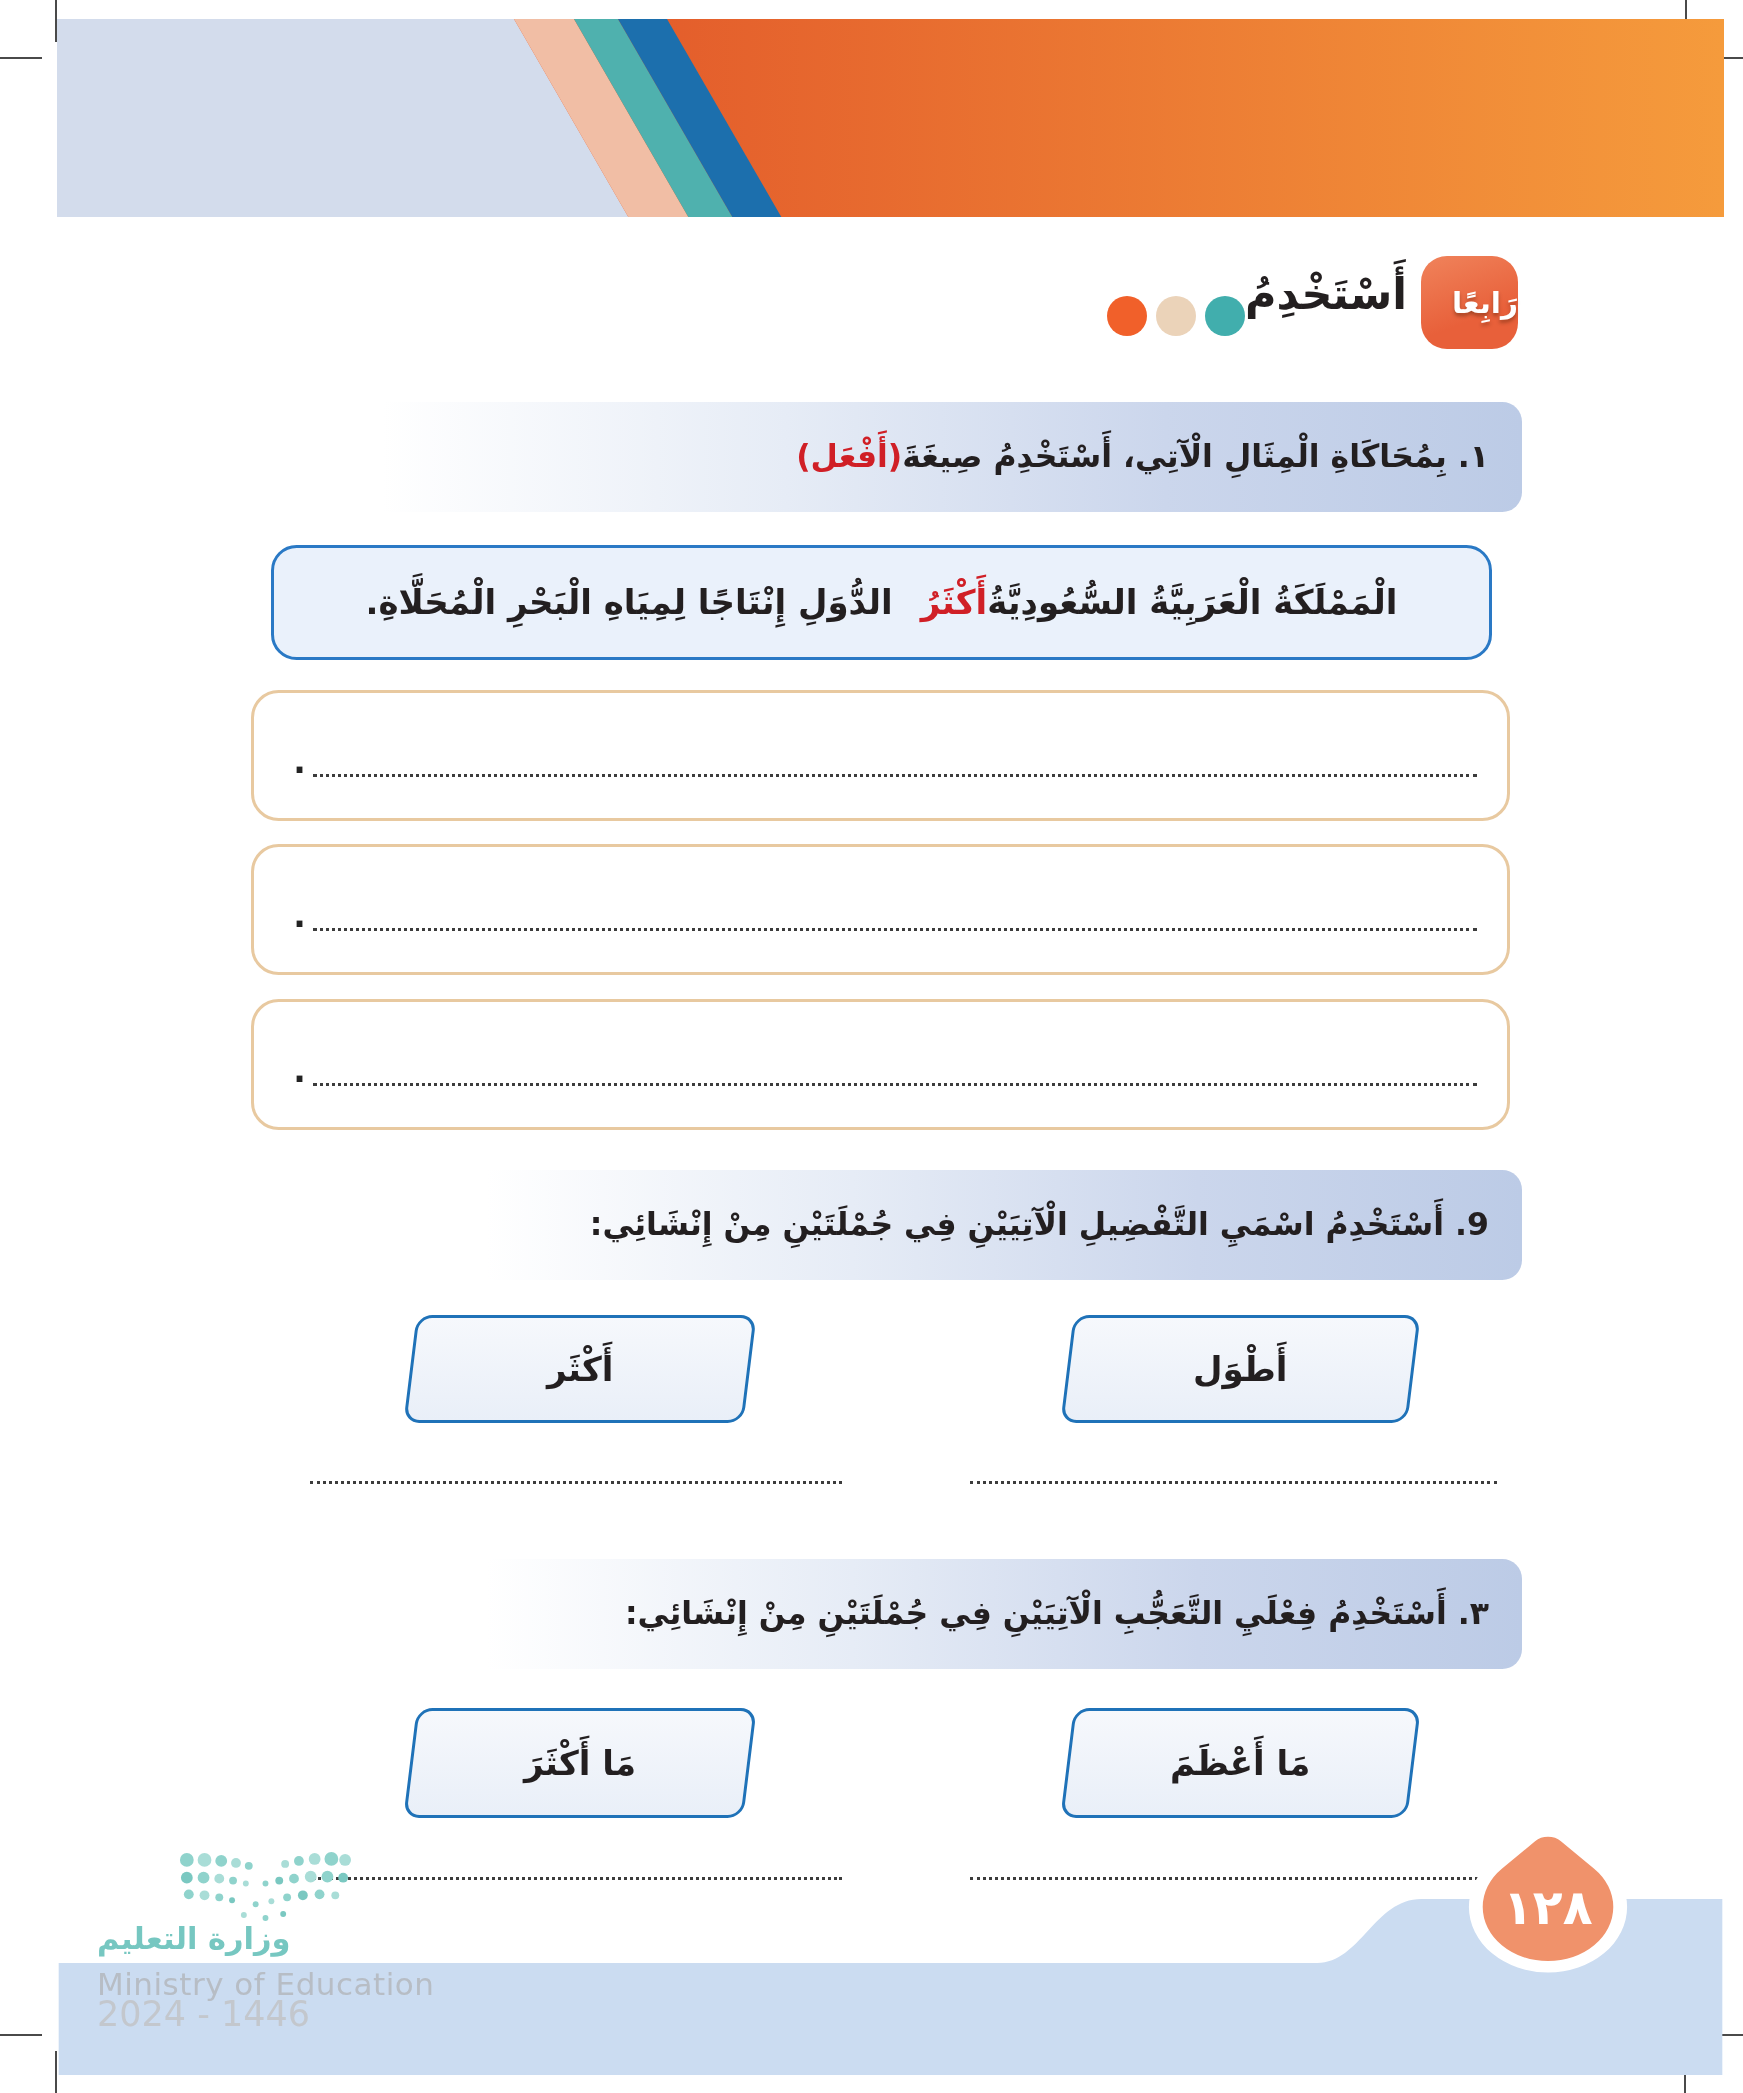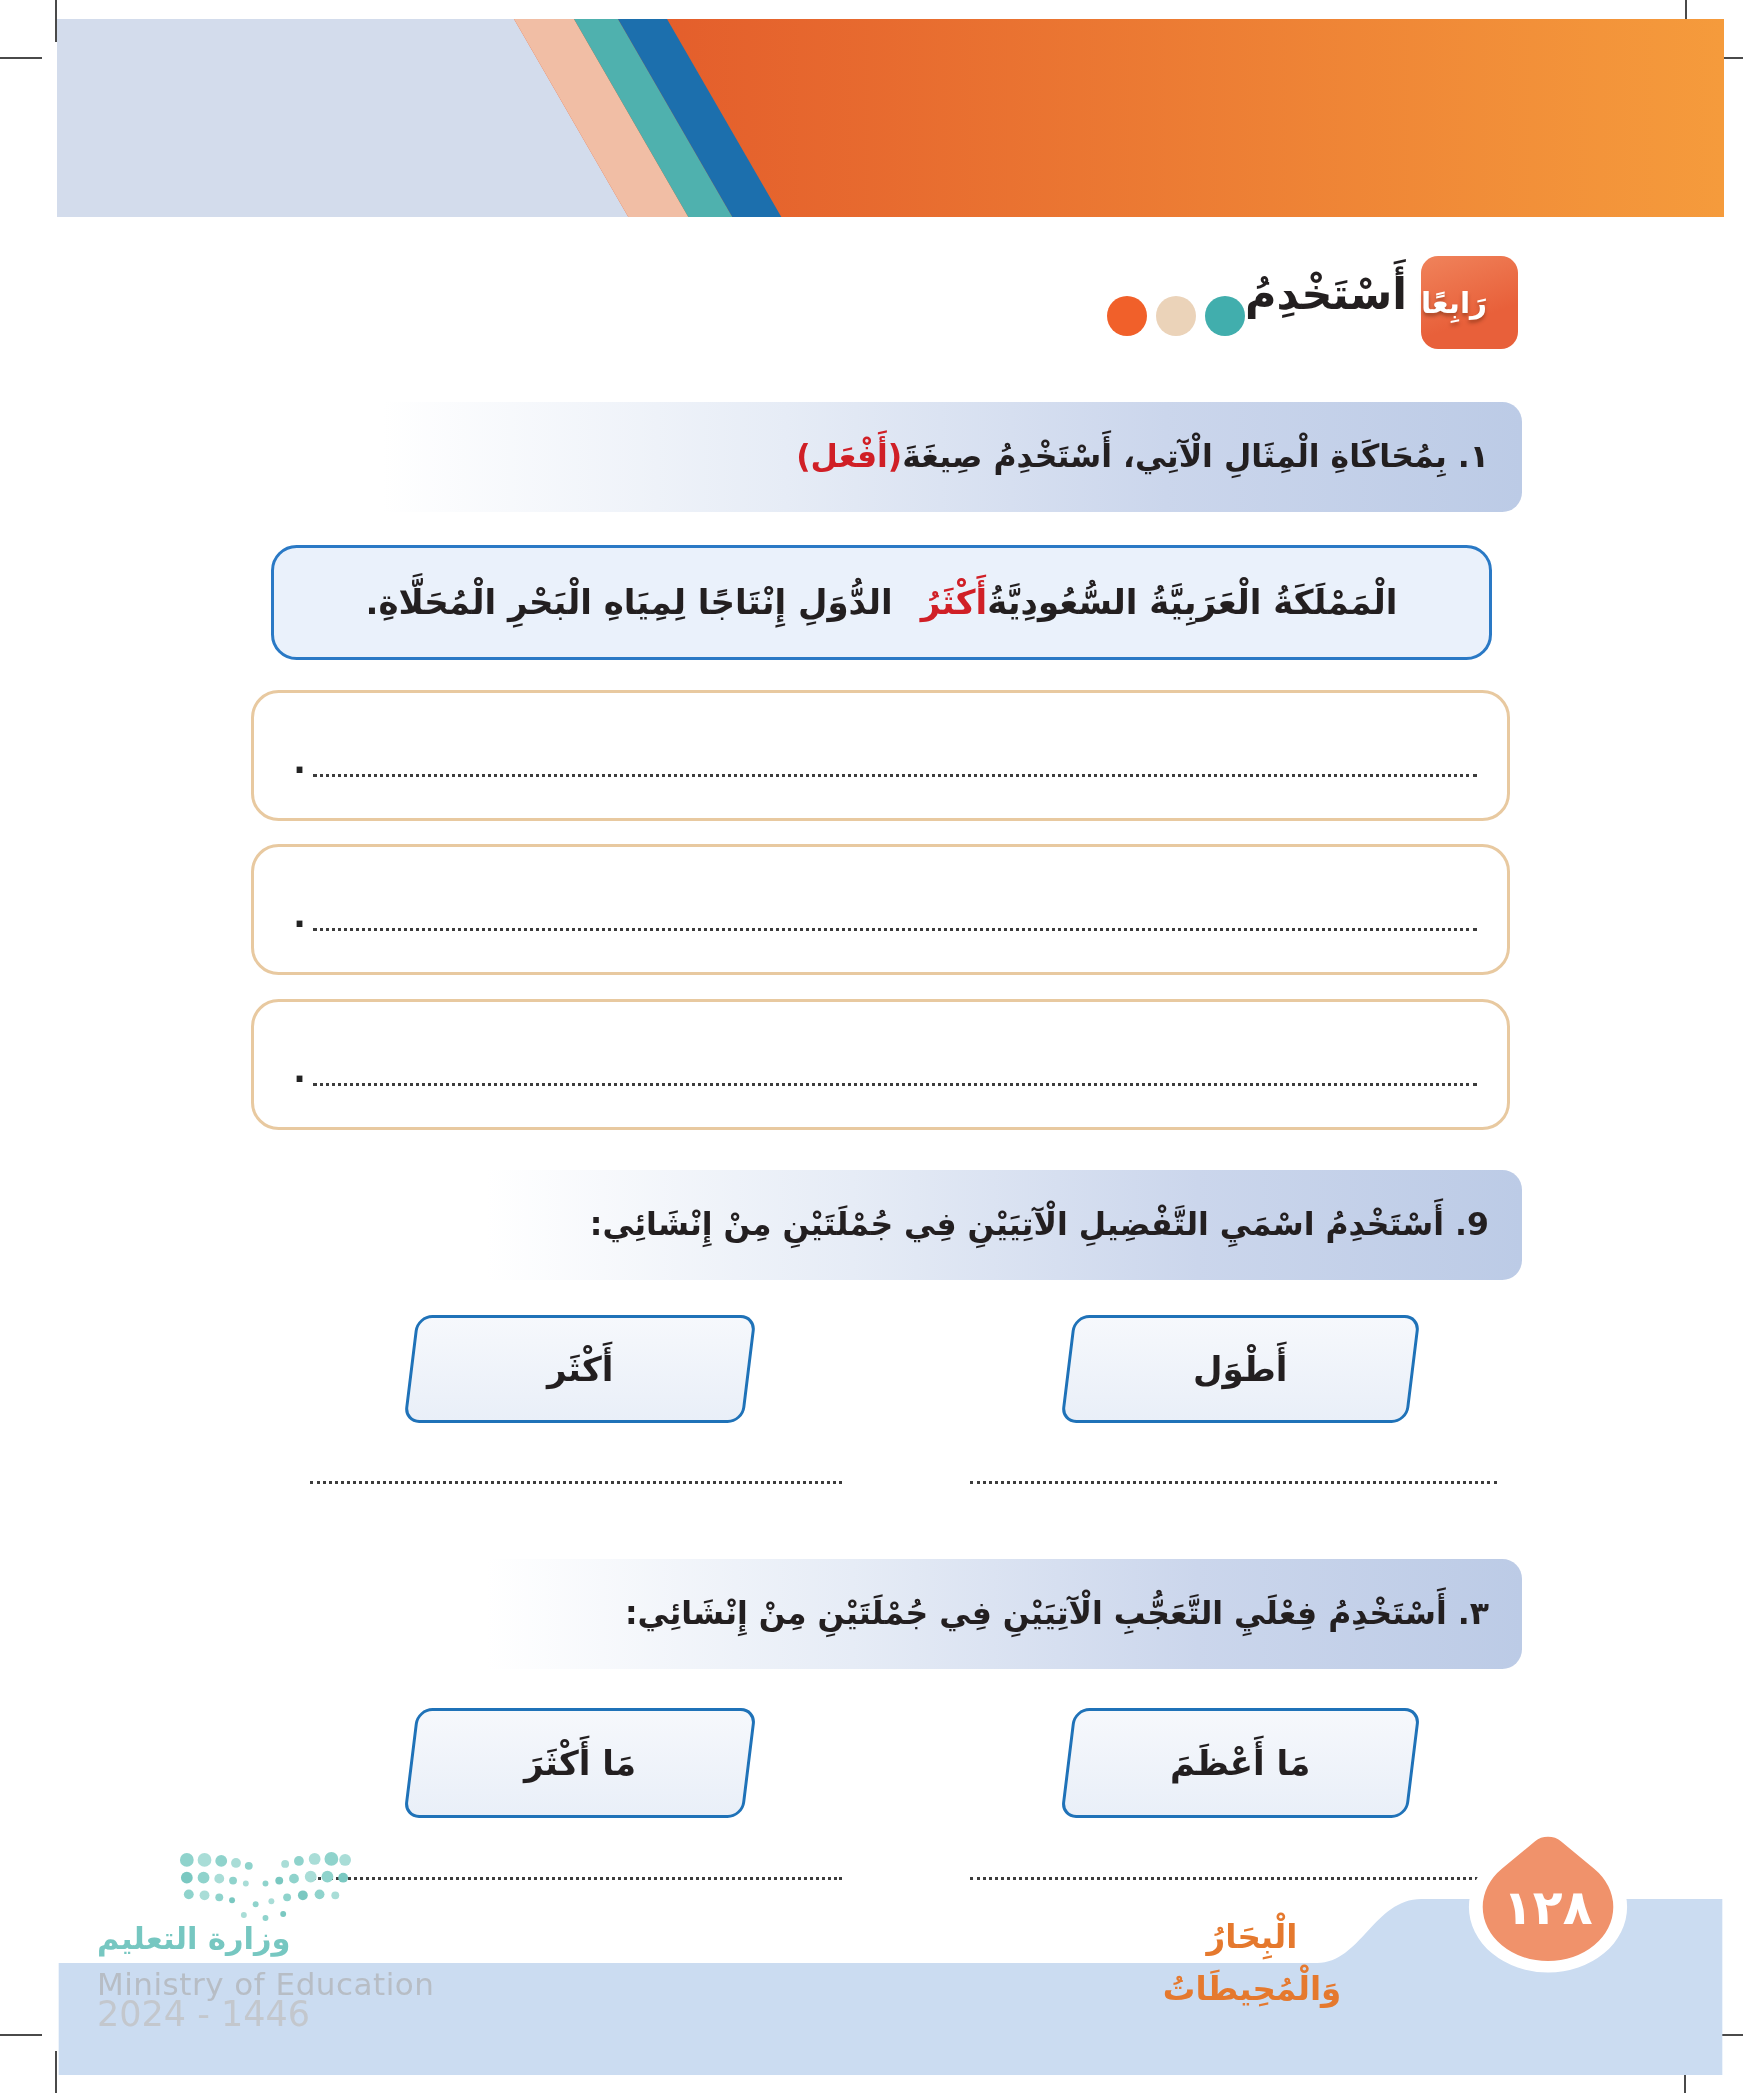--- a/index.html
+++ b/index.html
@@ -13,23 +13,23 @@
   .band{position:absolute;left:57px;top:18.7px;width:1667px;height:198px;overflow:hidden;
         background:linear-gradient(to right,var(--band-orange-left) 30%,var(--band-orange-right) 100%);}
   .band .lavender{position:absolute;left:-197px;top:0;width:654px;height:198px;
         background:var(--band-lavender);transform:skewX(30deg);transform-origin:top left;}
   .band .stripe{position:absolute;top:0;height:198px;transform:skewX(30deg);transform-origin:top left;}
   .s-peach{left:457px;width:60px;background:var(--stripe-peach);}
   .s-teal{left:517px;width:44px;background:var(--stripe-teal);}
   .s-blue{left:561px;width:49px;background:var(--stripe-blue);}
 
   
-  .badge{position:absolute;left:1421px;top:256px;width:97px;height:93px;border-radius:17px;
+  .badge{position:absolute;left:1421px;top:256px;width:97px;height:93px;border-radius:26px;
          background:linear-gradient(160deg,#F0835B 0%,var(--badge-orange) 65%);
-         display:flex;align-items:center;justify-content:flex-end;color:#fff;font-weight:bold;
+         display:flex;align-items:center;justify-content:flex-start;color:#fff;font-weight:bold;
          font-size:29.6px;text-shadow:0 3px 3.9px rgba(70,25,0,.4);direction:rtl;}
   .section-title{position:absolute;left:1220px;top:260px;width:187px;text-align:right;
          font-size:43px;font-weight:bold;direction:rtl;line-height:1.6;}
   .dots{position:absolute;left:1107px;top:296px;display:flex;gap:8.9px;}
   .dot{width:40px;height:40px;border-radius:50%;}
   .dot1{background:var(--dot-orange);} .dot2{background:var(--dot-beige);} .dot3{background:var(--dot-teal);}
 
   
   .qbar{position:absolute;height:110px;border-radius:19.7px;display:flex;align-items:center;
         direction:rtl;font-weight:bold;font-size:31.5px;line-height:1.9;padding-right:33px;box-sizing:border-box;
@@ -164,21 +164,20 @@
   <div class="card card-q3-l">
       <span>مَا أَكْثَرَ</span>
     </div>
   <div class="dotline dl-q3-l"></div>
   <div class="dotline dl-q3-r"></div>
 
   <svg class="footer-band" width="1667" height="176" viewBox="0 0 1692 179">
     <path d="M0,65 L1280,65 C1324,65 1338,0 1386,0 L1692,0 L1692,179 L0,179 Z" fill="#CBDCF1"></path>
   </svg>
 
-  <div class="lesson-title">الْبِحَارُ وَالْمُحِيطَاتُ</div>
 
   <div class="drop-wrap">
     <div class="drop">
       <span>١٢٨</span>
     </div>
   </div>
 
   <svg class="moe-logo" width="175" height="73" viewBox="0 0 178 74">
     <g fill="#8FD3CC">
       <circle cx="10" cy="10" r="7"></circle>

